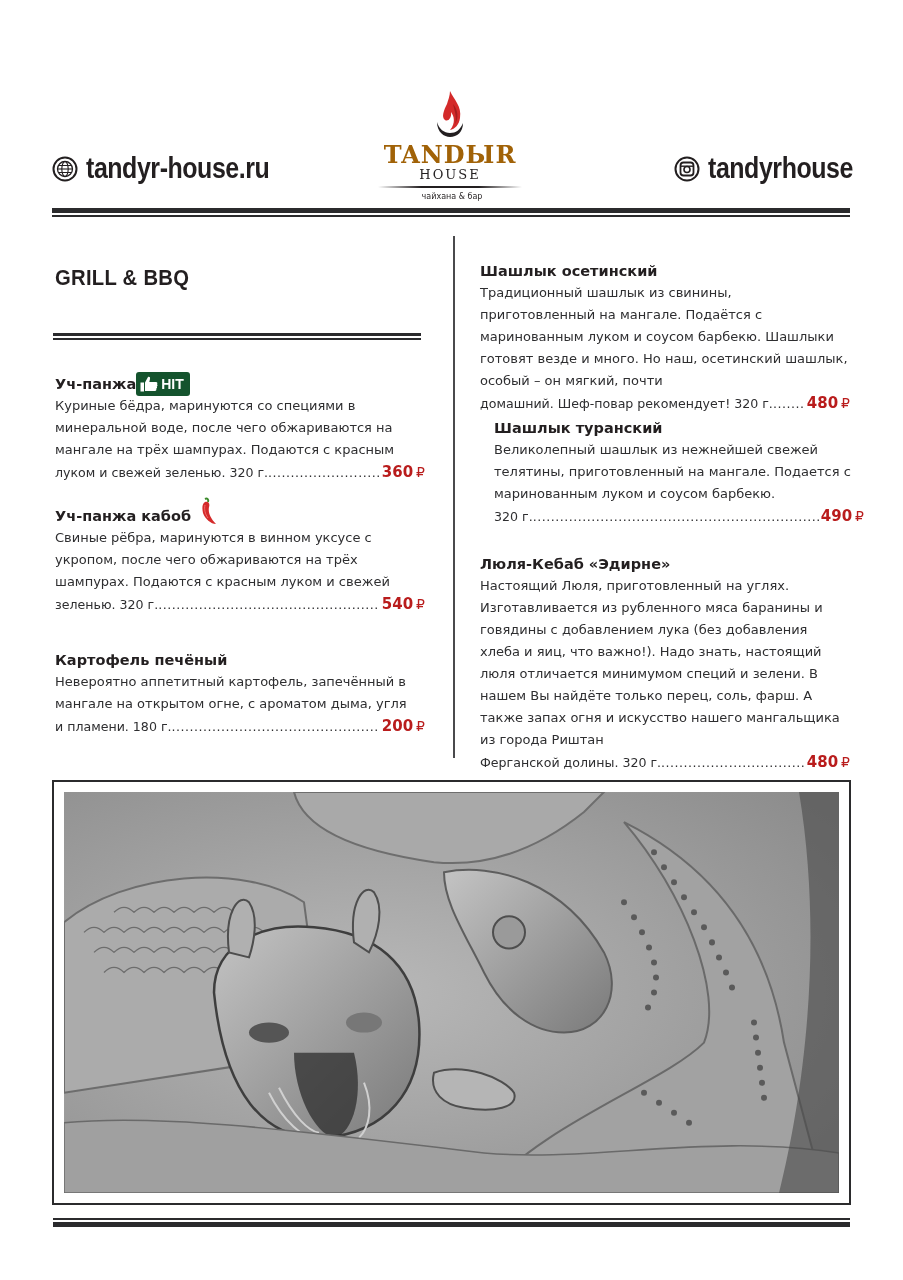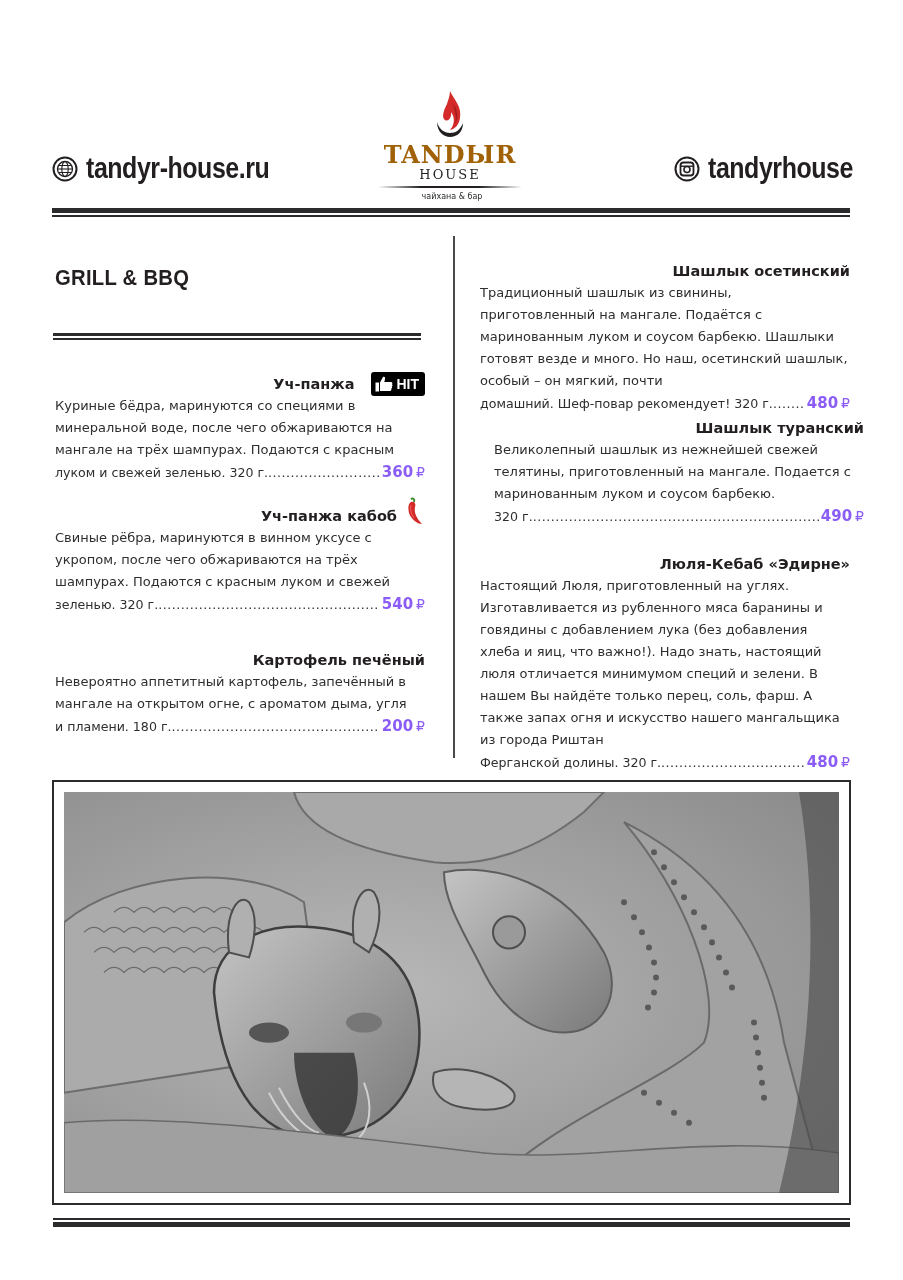--- a/index.html
+++ b/index.html
@@ -34,38 +34,38 @@
   #footer-rule { left: 53px; width: 797px; top: 1218px; }
   #footer-rule .thin { top: 0; height: 2px; }
   #footer-rule .thick { top: 4px; height: 5px; }
 
   .col-divider { position: absolute; left: 453px; top: 236px; width: 2px; height: 522px; background: #4a4a4c; }
 
   .section-title { position: absolute; left: 55px; top: 265px; font-family: "Liberation Sans", sans-serif; font-weight: bold; font-size: 22px; color: #231f20; transform: scaleX(0.92); transform-origin: left center; letter-spacing: 0.3px; }
 
   
   .item { position: absolute; width: 370px; }
-  .item .name-row { display: flex; align-items: center; height: 24px; justify-content: flex-end; }
+  .item .name-row { display: flex; align-items: center; height: 24px; }
   .item .name { font-family: "DejaVu Sans", sans-serif; font-weight: bold; font-size: 14.5px; color: #231f20; white-space: nowrap; }
   .item .desc { font-family: "DejaVu Sans", sans-serif; font-size: 13px; line-height: 22px; color: #2e2e30; margin-top: -1px; }
   .item .price-line { display: flex; align-items: baseline; font-size: 12.6px; line-height: 22px; color: #2e2e30; justify-content: flex-end; }
   .item .price-line .lead { white-space: nowrap; }
   .item .price-line .dots { flex: 1; overflow: hidden; white-space: nowrap; letter-spacing: 0.5px; }
   .item .price-line .dots::before { content: "................................................................................................................................................"; }
-  .item .price-line .price { font-weight: bold; font-size: 15px; color: #8b5cf6; white-space: nowrap; padding-left: 2px; }
+  .item .price-line .price { font-weight: bold; font-size: 15px; color: #b91c1c; white-space: nowrap; padding-left: 2px; }
   .item .price-line .cur { font-size: 14px; font-weight: normal; margin-left: 3px; }
 
   #item-0 { left: 55px; top: 372px; }
   #item-1 { left: 55px; top: 504px; }
   #item-2 { left: 55px; top: 648px; }
   #item-3 { left: 480px; top: 259px; width: 370px; }
   #item-4 { left: 494px; top: 416px; width: 370px; }
   #item-5 { left: 480px; top: 552px; width: 370px; }
 
-  .hit-badge { margin-left: 17px; display: inline-flex; align-items: center; gap: 3px; background: #000000; color: #fff; border-radius: 3px; height: 24px; padding: 0 6px 0 4px; font-family: "Liberation Sans", sans-serif; font-weight: bold; font-size: 14px; }
+  .hit-badge { display: inline-flex; align-items: center; gap: 3px; background: #14532d; color: #fff; border-radius: 3px; height: 24px; padding: 0 6px 0 4px; font-family: "Liberation Sans", sans-serif; font-weight: bold; font-size: 14px; }
   .hit-badge svg { width: 18px; height: 16px; }
   .chili { margin-left: 8px; width: 20px; height: 30px; margin-top: -8px; }
 
   
   .photo-frame { position: absolute; left: 52px; top: 780px; width: 799px; height: 425px; border: 2.5px solid #2b2b2d; background: #fff; }
   .photo { position: absolute; left: 10px; top: 10px; right: 10px; bottom: 10px; overflow: hidden; background: #9a9a9a; }
   .photo svg { width: 100%; height: 100%; display: block; }
 </style>
 </head>
 <body>

